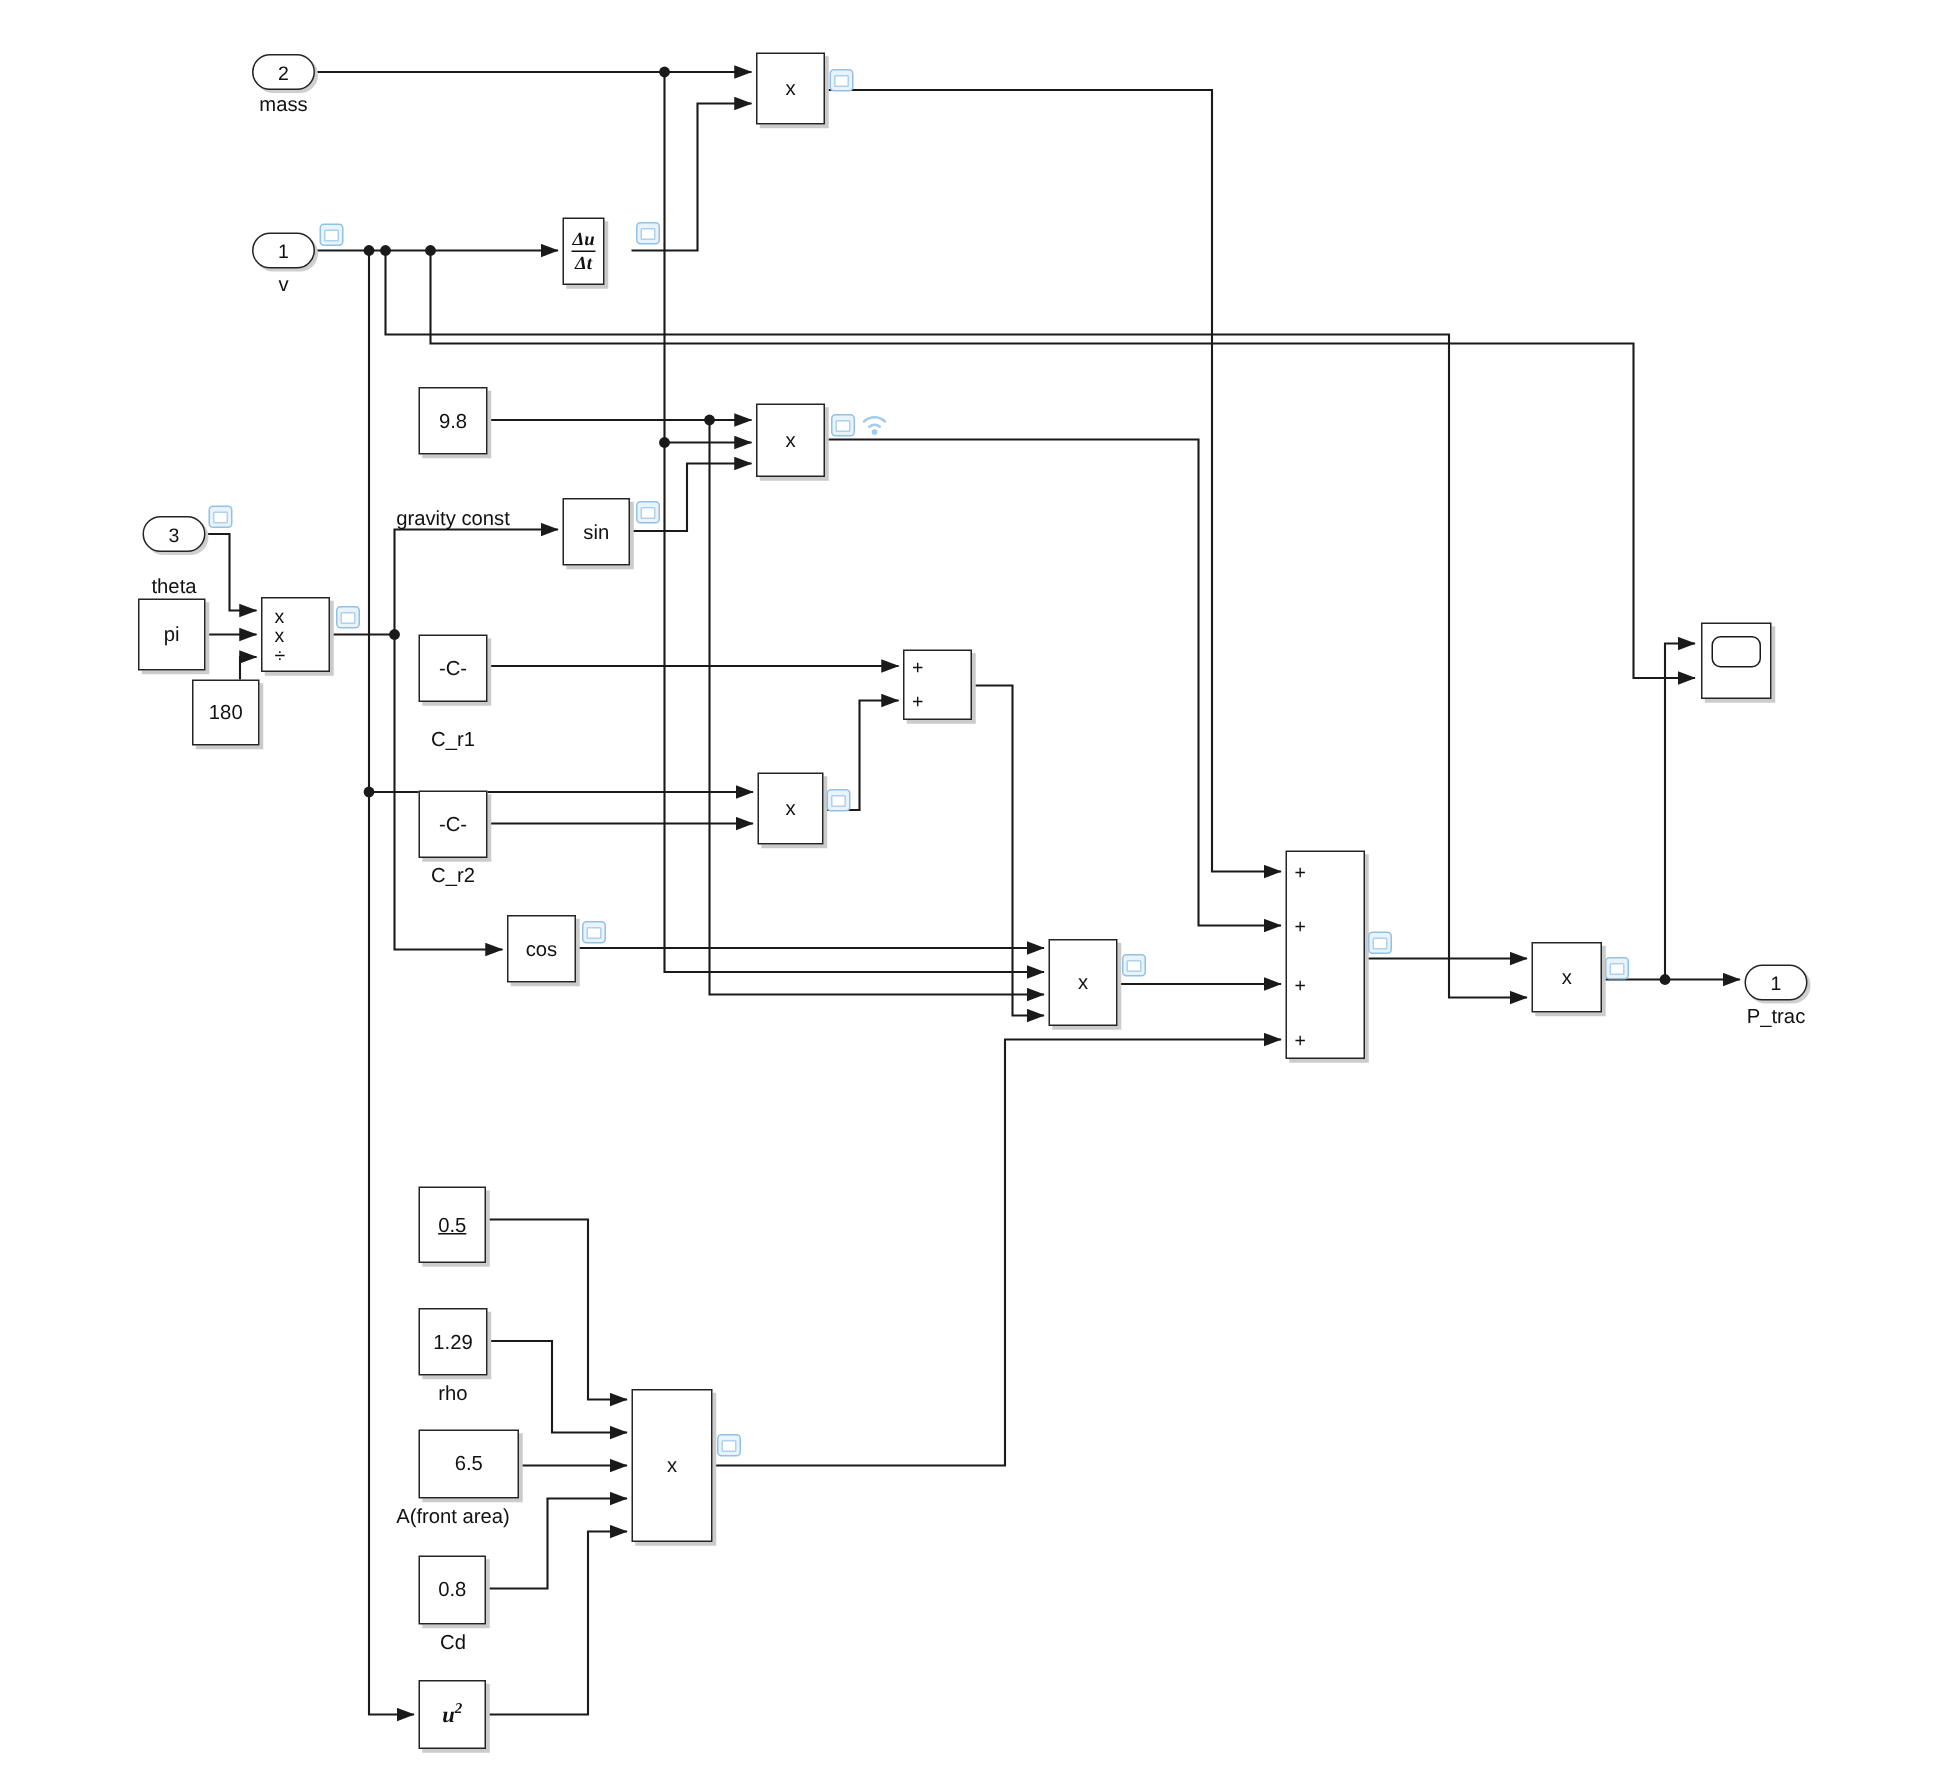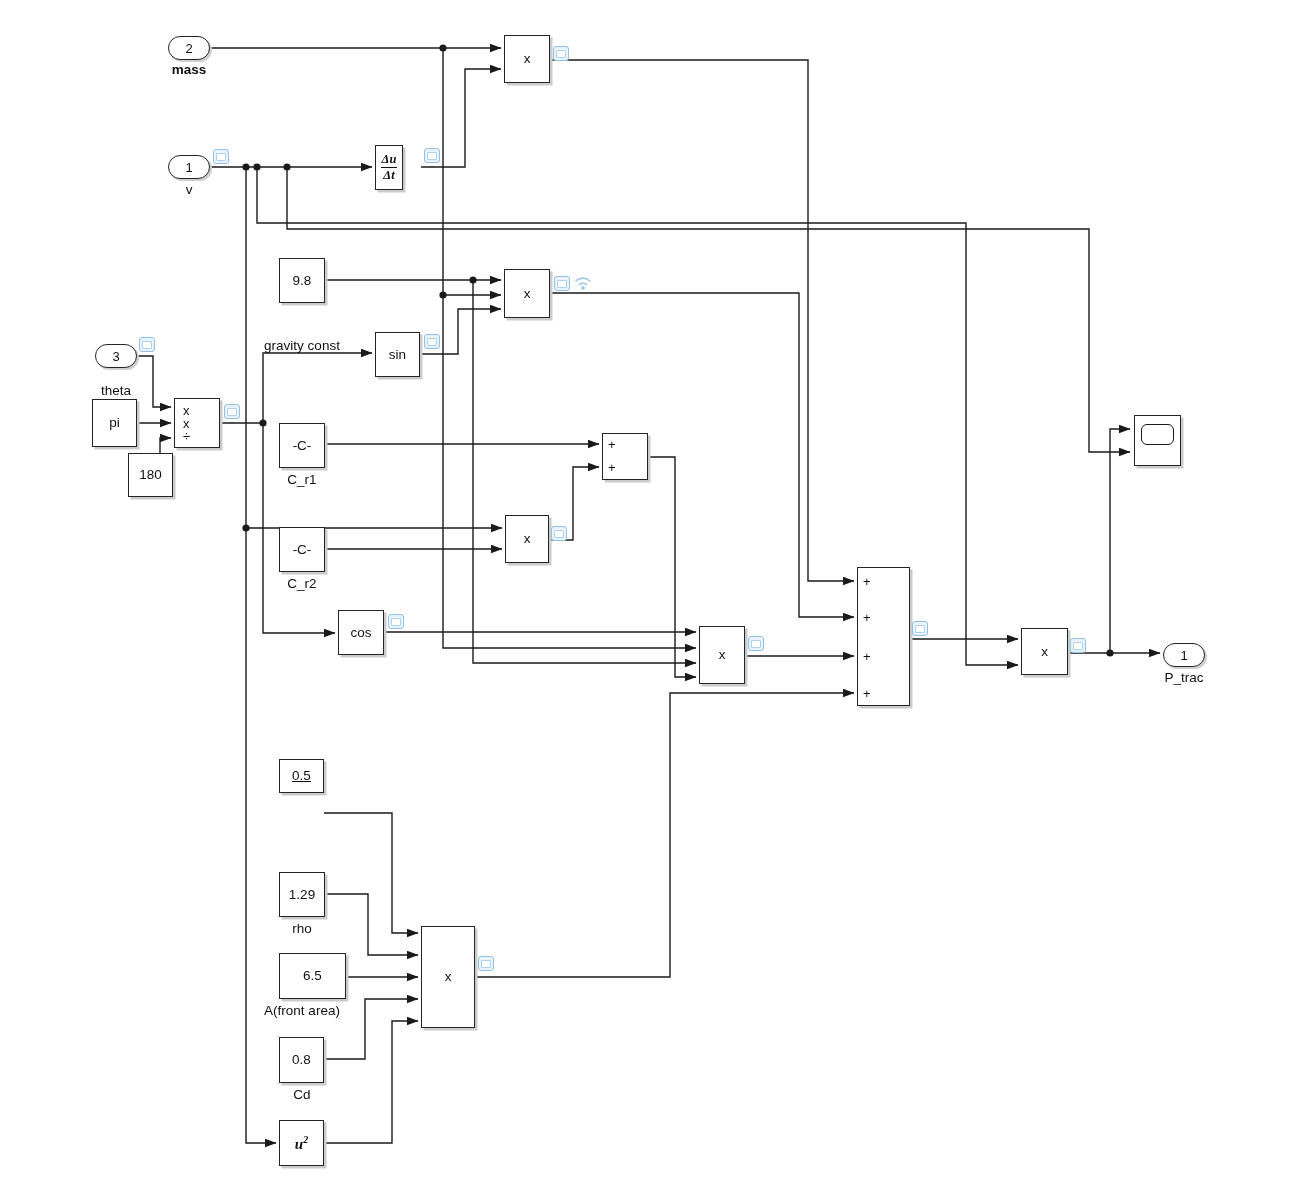--- a/index.html
+++ b/index.html
@@ -90,21 +90,21 @@
       <circle cx="246" cy="528" r="3.6"></circle>
       <circle cx="263" cy="423" r="3.6"></circle>
       <circle cx="473" cy="280" r="3.6"></circle>
       <circle cx="1110" cy="653" r="3.6"></circle>
     </g>
   </svg>
 
   <div class="blk port" style="left:168px;top:36px;width:42px;height:24px;">
       <span>2</span>
     </div>
-  <div class="lbl" style="left:149px;top:63px;width:80px;font-weight:bold;">mass</div>
+  <div class="lbl" style="left:149px;top:63px;width:80px;">mass</div>
 
   <div class="blk port" style="left:168px;top:155px;width:42px;height:24px;">
       <span>1</span>
     </div>
   <div class="lbl" style="left:149px;top:183px;width:80px;">v</div>
 
   <div class="blk port" style="left:95px;top:344px;width:42px;height:24px;">
       <span>3</span>
     </div>
   <div class="lbl" style="left:76px;top:384px;width:80px;">theta</div>
@@ -123,28 +123,28 @@
       <span>pi</span>
     </div>
 
   <div class="blk" style="left:92px;top:453px;width:45px;height:44px;margin-left:36px;">
       <span>180</span>
     </div>
 
   <div class="blk" style="left:279px;top:423px;width:46px;height:45px;">
       <span>-C-</span>
     </div>
-  <div class="lbl" style="left:262px;top:473px;width:80px;">C_r1</div>
+  <div class="lbl" style="left:262px;top:486px;width:80px;">C_r1</div>
 
   <div class="blk" style="left:279px;top:527px;width:46px;height:45px;">
       <span>-C-</span>
     </div>
   <div class="lbl" style="left:262px;top:577px;width:80px;">C_r2</div>
 
-  <div class="blk" style="left:279px;top:759px;width:45px;height:34px;text-decoration:underline;">
+  <div class="blk" style="left:279px;top:791px;width:45px;height:51px;text-decoration:underline;">
       <span>0.5</span>
     </div>
 
   <div class="blk" style="left:279px;top:872px;width:46px;height:45px;">
       <span>1.29</span>
     </div>
   <div class="lbl" style="left:262px;top:922px;width:80px;">rho</div>
 
   <div class="blk" style="left:279px;top:953px;width:67px;height:46px;">
       <span>6.5</span>

